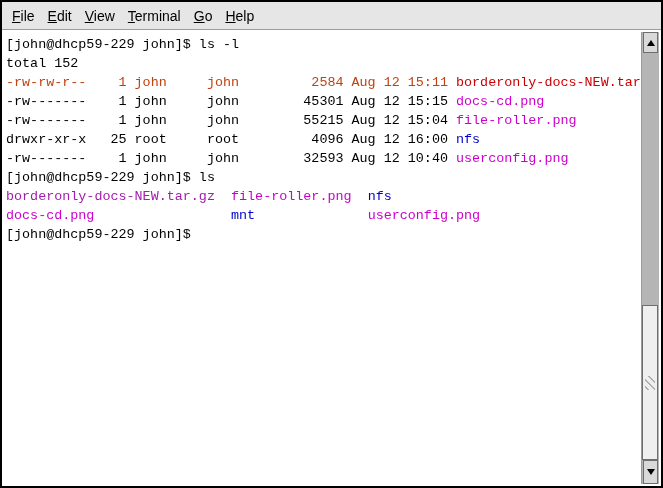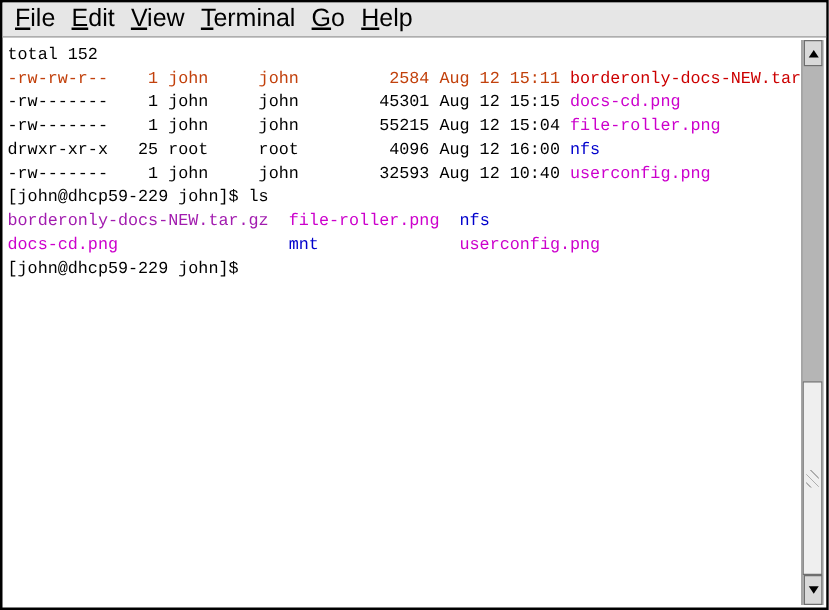--- a/index.html
+++ b/index.html
@@ -13,21 +13,21 @@
     overflow:hidden;
   }
   
   #menubar {
     height:27px;
     background:#e6e6e6;
     border-bottom:1px solid #9c9c9c;
     display:flex;
     align-items:center;
     padding-left:10px;
-    font-size:20px;
+    font-size:14px;
     color:#000;
   }
   .menu-item {
     margin-right:13px;
     cursor:default;
     white-space:nowrap;
   }
   .menu-item u { text-decoration:underline; }
   
   #content {
@@ -115,20 +115,21 @@
     <span class="menu-item"><u>V</u>iew</span>
     <span class="menu-item"><u>T</u>erminal</span>
     <span class="menu-item"><u>G</u>o</span>
     <span class="menu-item"><u>H</u>elp</span>
   </div>
 
   <div id="content">
 
     <div id="terminal-screen">
       <div>
+          <div class="tline"><span style="color: rgb(0, 0, 0);">[john@dhcp59-229 john]$ ls -l</span></div>
           <div class="tline"><span style="color: rgb(0, 0, 0);">total 152</span></div>
           <div class="tline"><span style="color: #c2410c;">-rw-rw-r--    1 john     john         2584 Aug 12 15:11 </span><span style="color: rgb(204, 0, 0);">borderonly-docs-NEW.tar.</span></div>
           <div class="tline"><span style="color: rgb(0, 0, 0);">-rw-------    1 john     john        45301 Aug 12 15:15 </span><span style="color: rgb(204, 0, 204);">docs-cd.png</span></div>
           <div class="tline"><span style="color: rgb(0, 0, 0);">-rw-------    1 john     john        55215 Aug 12 15:04 </span><span style="color: rgb(204, 0, 204);">file-roller.png</span></div>
           <div class="tline"><span style="color: rgb(0, 0, 0);">drwxr-xr-x   25 root     root         4096 Aug 12 16:00 </span><span style="color: rgb(0, 0, 204);">nfs</span></div>
           <div class="tline"><span style="color: rgb(0, 0, 0);">-rw-------    1 john     john        32593 Aug 12 10:40 </span><span style="color: rgb(204, 0, 204);">userconfig.png</span></div>
           <div class="tline"><span style="color: rgb(0, 0, 0);">[john@dhcp59-229 john]$ ls</span></div>
           <div class="tline"><span style="color: #a21caf;">borderonly-docs-NEW.tar.gz</span><span style="color: rgb(0, 0, 0);">  </span><span style="color: rgb(204, 0, 204);">file-roller.png</span><span style="color: rgb(0, 0, 0);">  </span><span style="color: rgb(0, 0, 204);">nfs</span></div>
           <div class="tline"><span style="color: rgb(204, 0, 204);">docs-cd.png</span><span style="color: rgb(0, 0, 0);">                 </span><span style="color: rgb(0, 0, 204);">mnt</span><span style="color: rgb(0, 0, 0);">              </span><span style="color: rgb(204, 0, 204);">userconfig.png</span></div>
           <div class="tline"><span style="color: rgb(0, 0, 0);">[john@dhcp59-229 john]$ </span></div>

